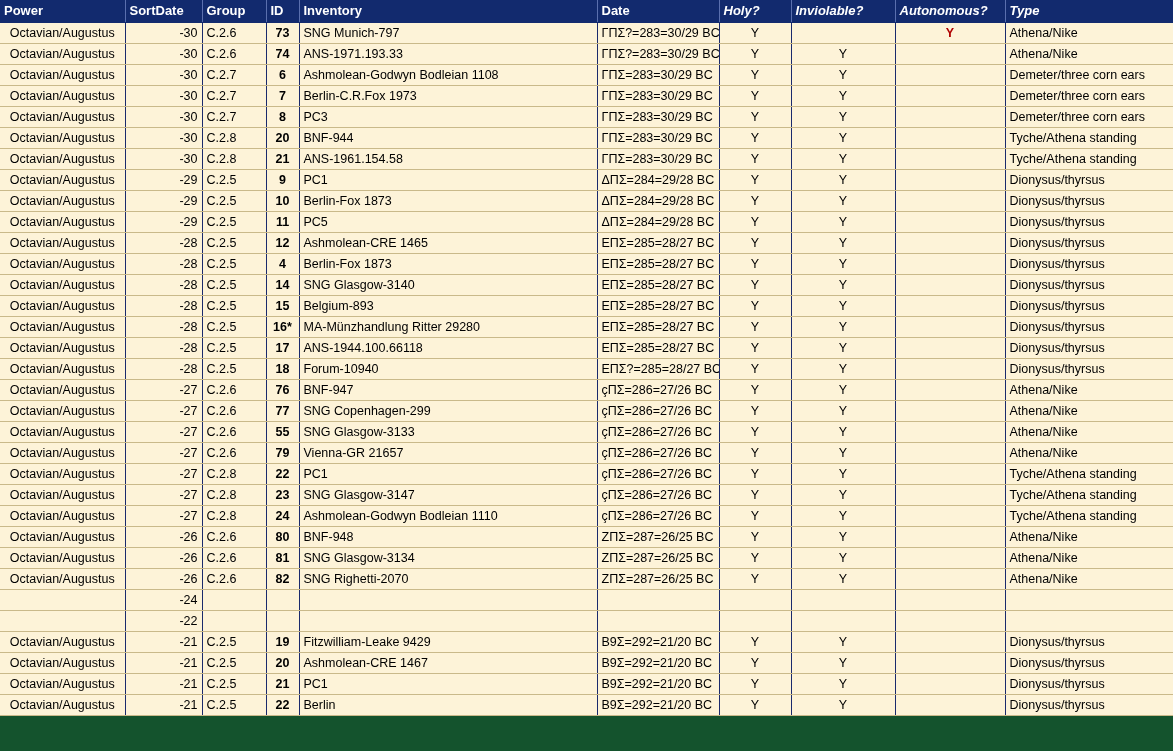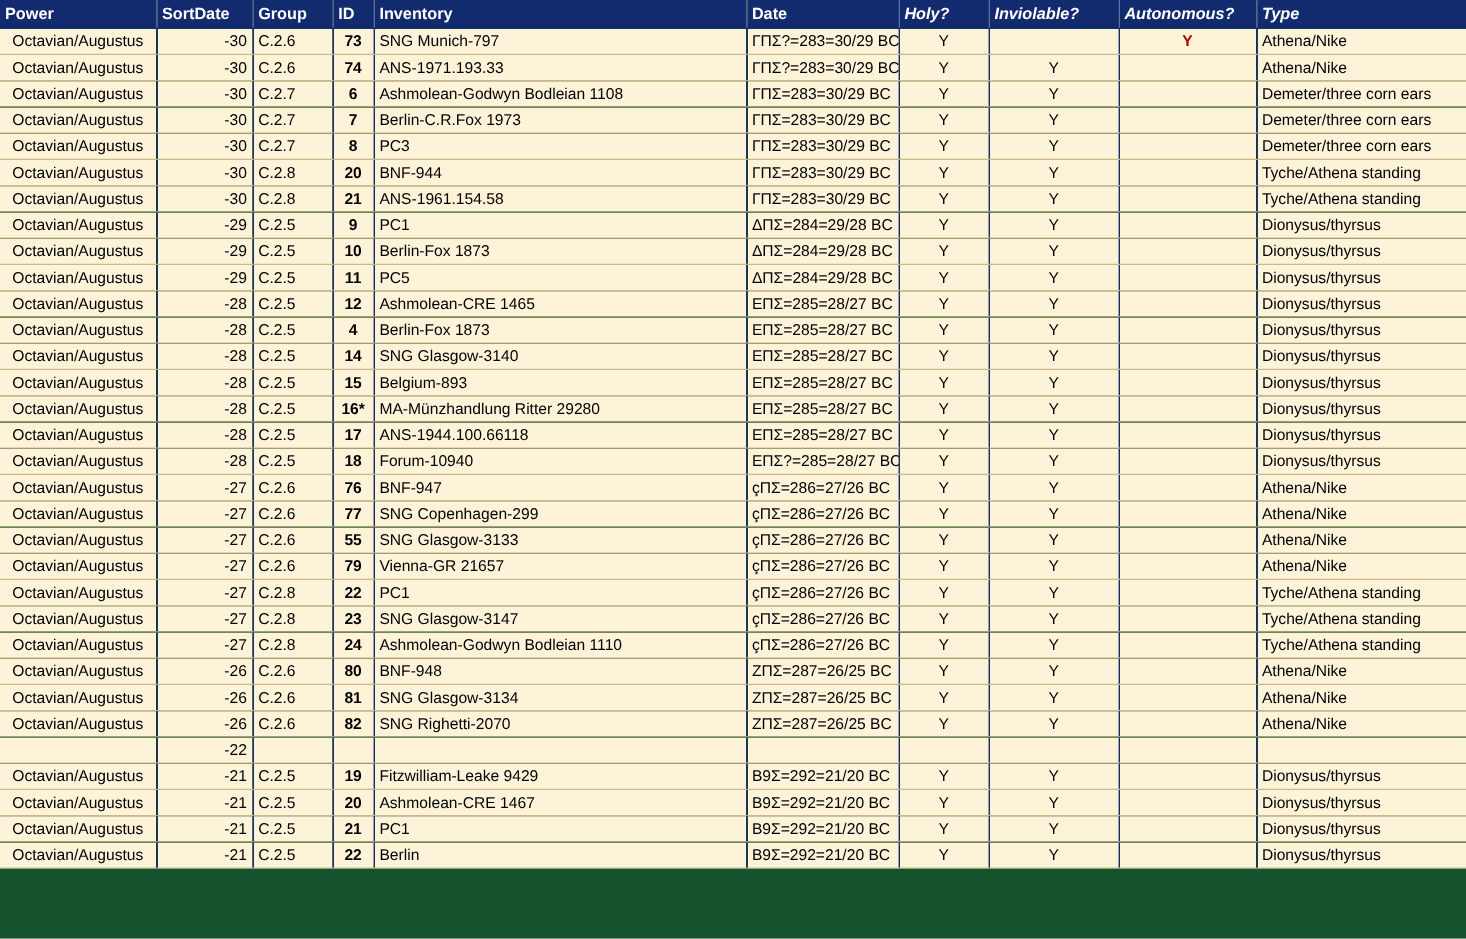--- a/index.html
+++ b/index.html
@@ -405,20 +405,32 @@
           <td class="c-id">82</td>
           <td class="c-inventory">SNG Righetti-2070</td>
           <td class="c-date">ΖΠΣ=287=26/25 BC</td>
           <td class="c-holy">Y</td>
           <td class="c-inviolable">Y</td>
           <td class="c-autonomous"></td>
           <td class="c-type">Athena/Nike</td>
         </tr>
         <tr class="empty-row">
           <td class="c-power"></td>
+          <td class="c-sortdate">-24</td>
+          <td class="c-group"></td>
+          <td class="c-id"></td>
+          <td class="c-inventory"></td>
+          <td class="c-date"></td>
+          <td class="c-holy"></td>
+          <td class="c-inviolable"></td>
+          <td class="c-autonomous"></td>
+          <td class="c-type"></td>
+        </tr>
+        <tr class="empty-row">
+          <td class="c-power"></td>
           <td class="c-sortdate">-22</td>
           <td class="c-group"></td>
           <td class="c-id"></td>
           <td class="c-inventory"></td>
           <td class="c-date"></td>
           <td class="c-holy"></td>
           <td class="c-inviolable"></td>
           <td class="c-autonomous"></td>
           <td class="c-type"></td>
         </tr>

